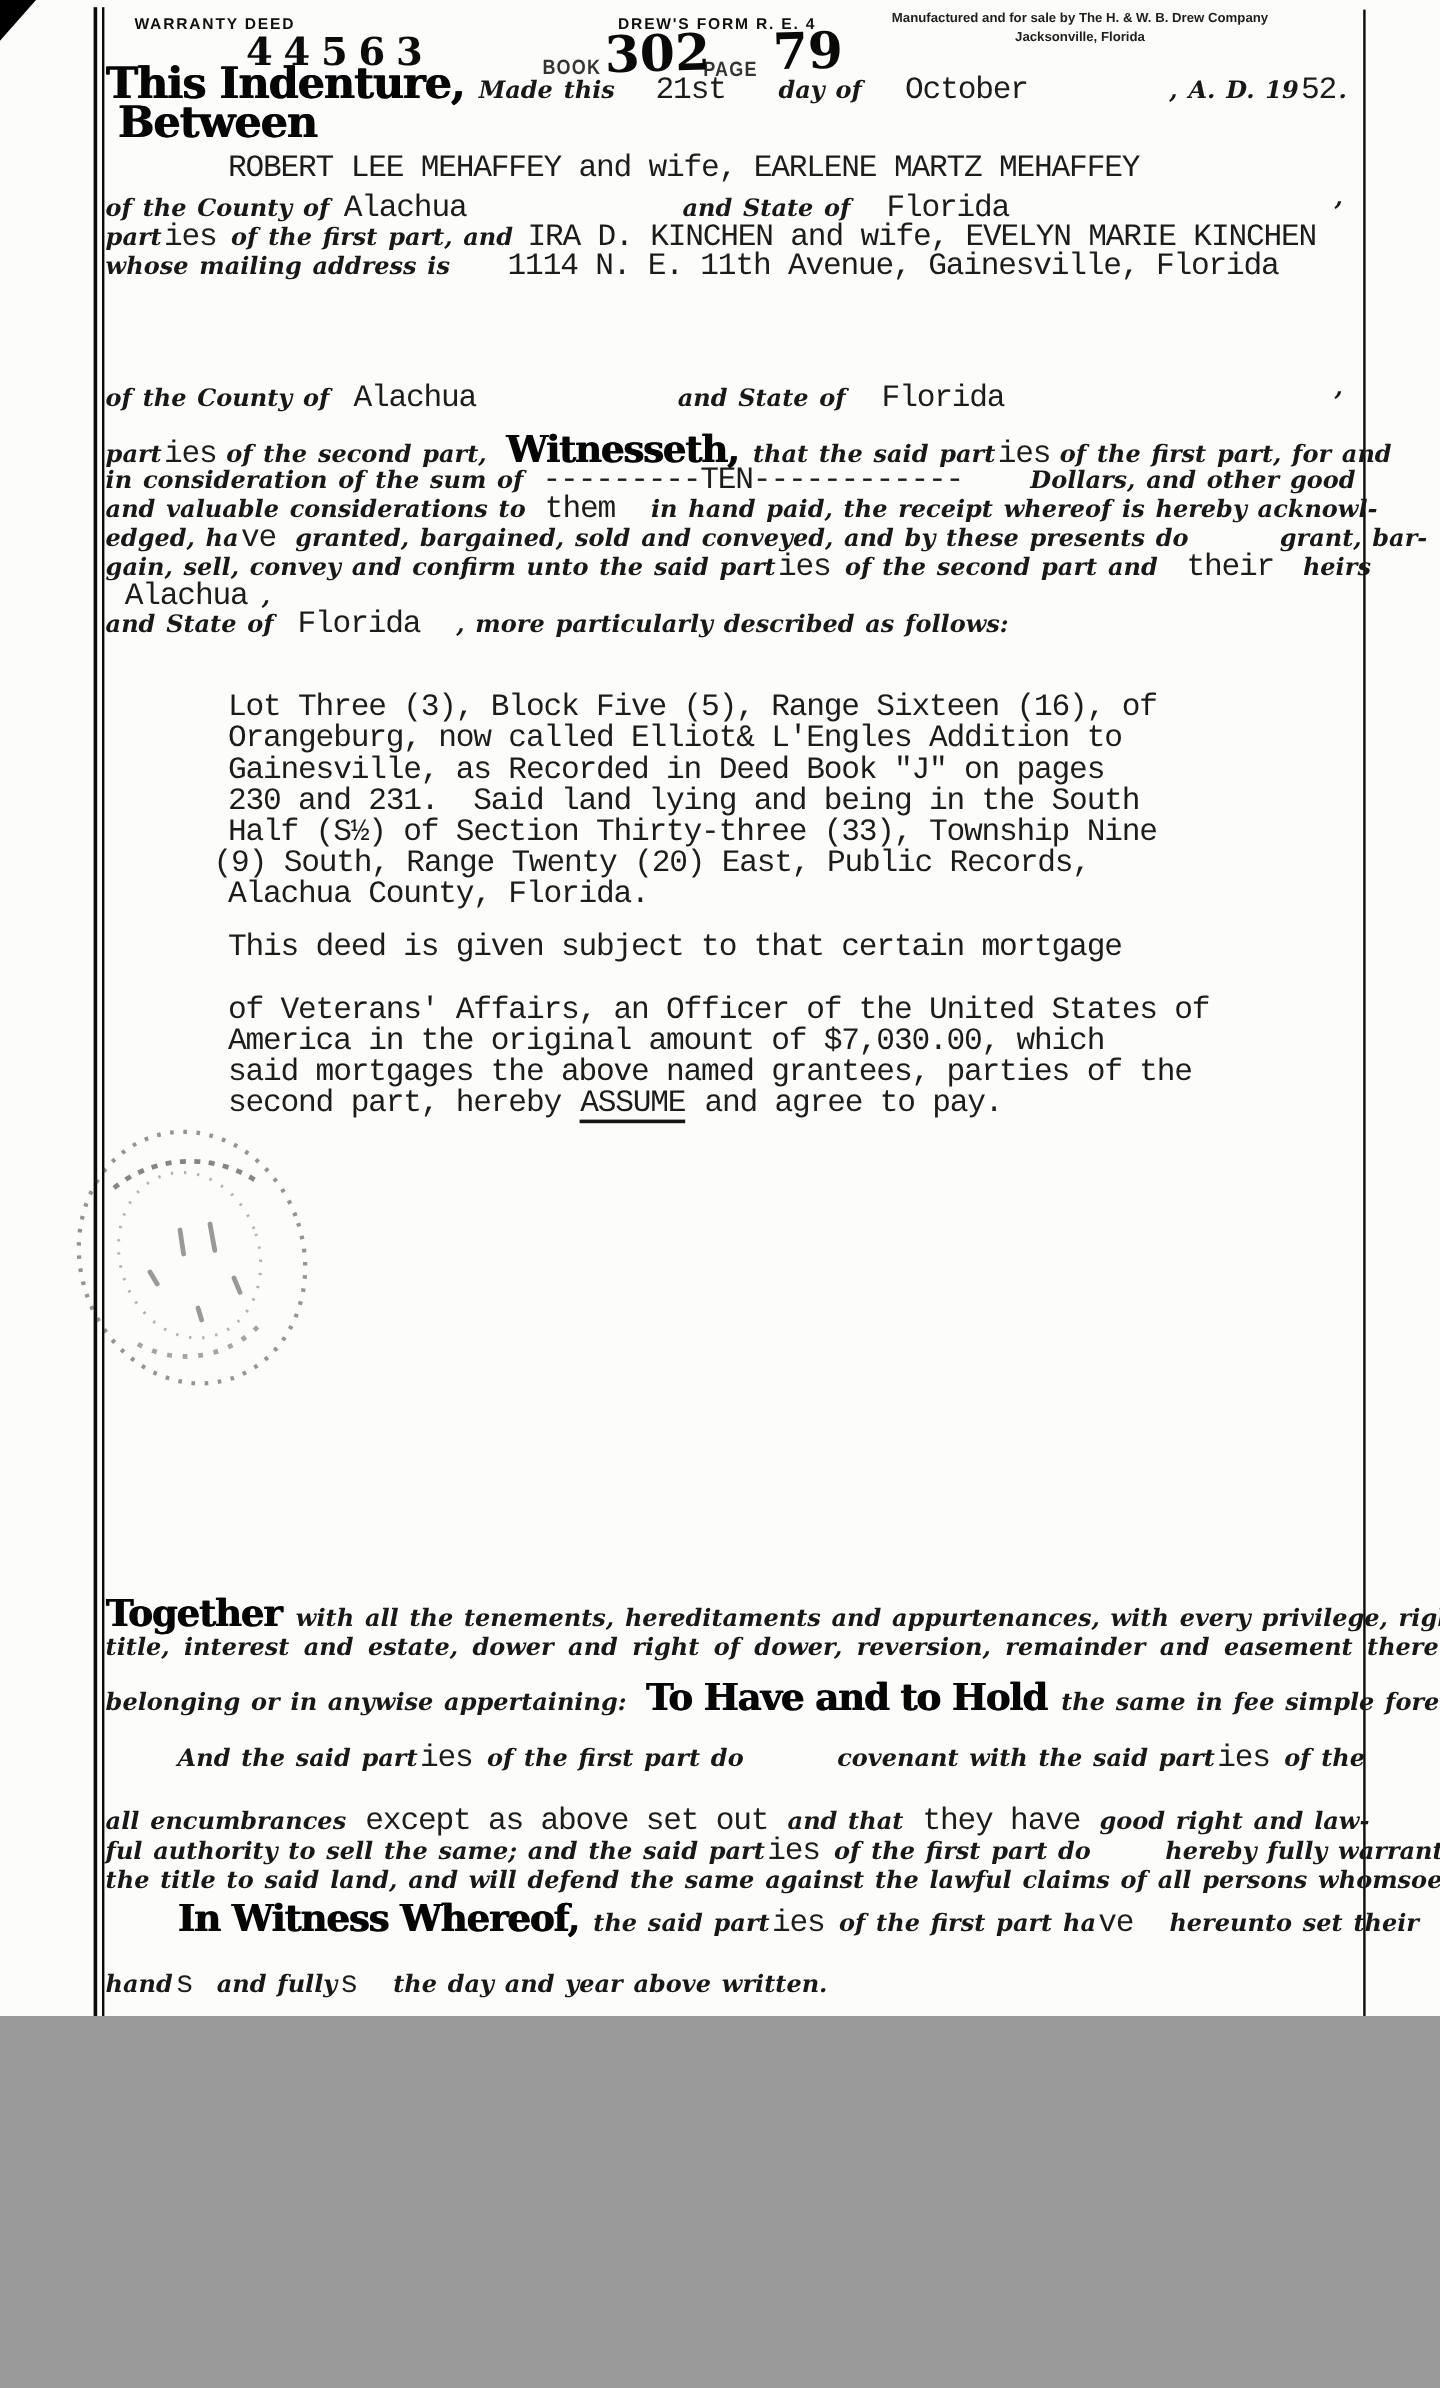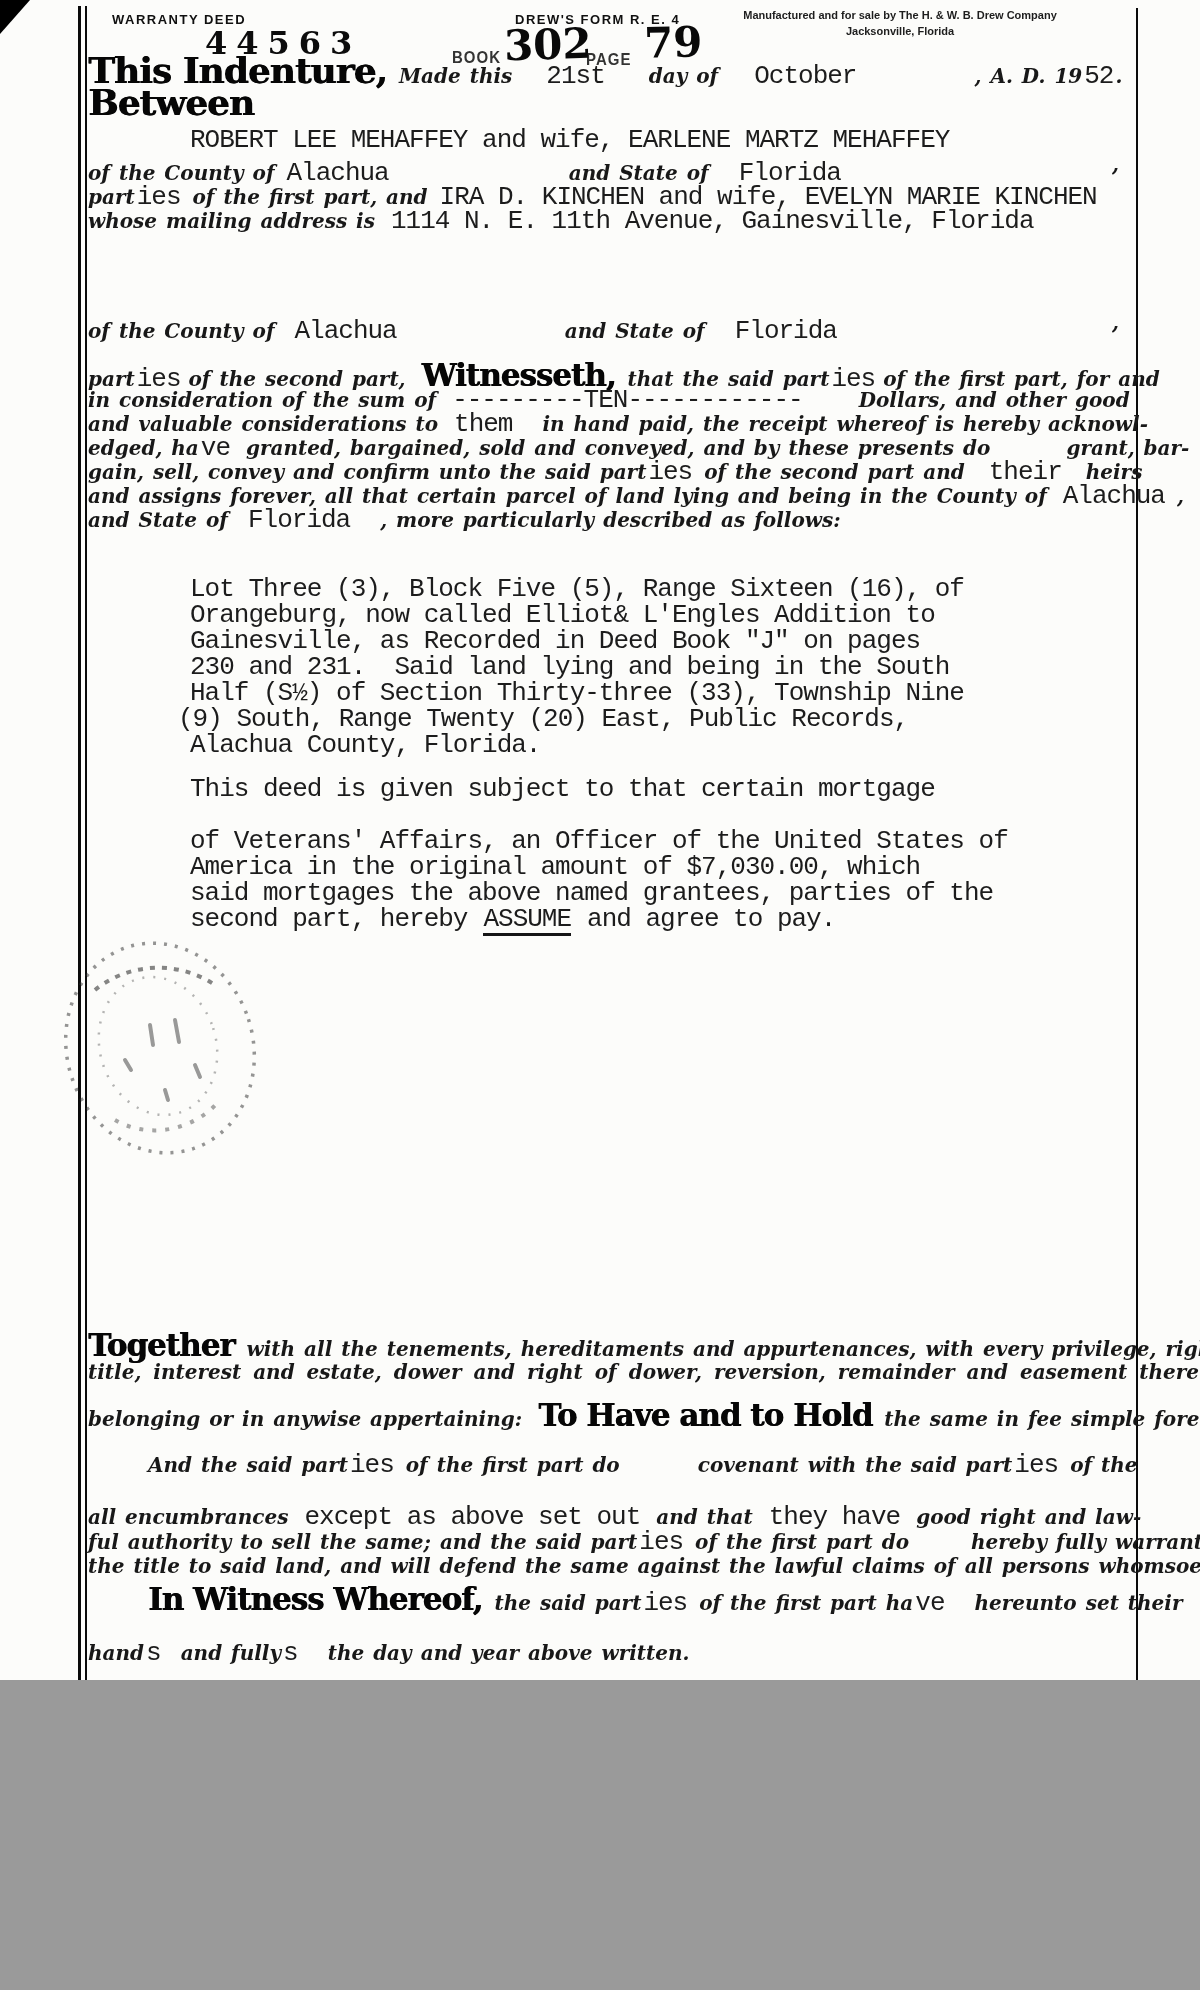--- a/index.html
+++ b/index.html
@@ -57,21 +57,21 @@
     <span class="bl bl-lg">This Indenture,</span>
     <span class="pr g12">Made this</span>
     <span class="tw" style="margin-left:34px;">21st</span>
     <span class="pr" style="margin-left:44px;">day of</span>
     <span class="tw" style="margin-left:36px;">October</span>
     <span class="pr" style="margin-left:118px;">, A. D. 19</span>
     <span class="tw g2">52</span>
     <span class="pr g2">.</span>
   </div>
 
-  <div class="line" style="left:88px;top:84px;">
+  <div class="line" style="left:98px;top:84px;">
     <span class="bl bl-lg">Between</span>
   </div>
 
   <div class="line" style="left:190px;top:127px;">
     <span class="tw">ROBERT LEE MEHAFFEY and wife, EARLENE MARTZ MEHAFFEY</span>
   </div>
 
   <div class="line" style="left:88px;top:160px;">
     <span class="pr">of the County of</span>
     <span class="tw g12">Alachua</span>
@@ -82,21 +82,21 @@
     <span class="pr">,</span>
   </div>
 
   <div class="line" style="left:88px;top:184px;">
     <span class="pr">part</span>
     <span class="tw g2">ies</span>
     <span class="pr g12">of the first part, and</span>
     <span class="tw g12">IRA D. KINCHEN and wife, EVELYN MARIE KINCHEN</span>
   </div>
 
-  <div class="line" style="left:88px;top:208px;">
+  <div class="line" style="left:88px;top:208px;gap:32px;">
     <span class="pr">whose mailing address is</span>
     <span class="tw g16">1114 N. E. 11th Avenue, Gainesville, Florida</span>
   </div>
 
   <div class="line" style="left:88px;top:318px;">
     <span class="pr">of the County of</span>
     <span class="tw g20">Alachua</span>
     <span class="pr" style="margin-left:168px;">and State of</span>
     <span class="tw g30">Florida</span>
   </div>
@@ -130,21 +130,20 @@
     <span class="pr" style="margin-left:76px;">grant, bar-</span>
   </div>
   <div class="line" style="left:88px;top:459px;">
     <span class="pr">gain, sell, convey and confirm unto the said part</span>
     <span class="tw g2">ies</span>
     <span class="pr g12">of the second part and</span>
     <span class="tw g24">their</span>
     <span class="pr g24">heirs</span>
   </div>
   <div class="line" style="left:88px;top:483px;">
-    <span class="pr">and assigns forever, all that certain parcel of land lying and being in the County of</span>
     <span class="tw g16">Alachua</span>
     <span class="pr g12">,</span>
   </div>
   <div class="line" style="left:88px;top:507px;">
     <span class="pr">and State of</span>
     <span class="tw g20">Florida</span>
     <span class="pr g30">, more particularly described as follows:</span>
   </div>
 
   <div class="line" style="left:190px;top:576px;"><span class="tw">Lot Three (3), Block Five (5), Range Sixteen (16), of</span></div>

